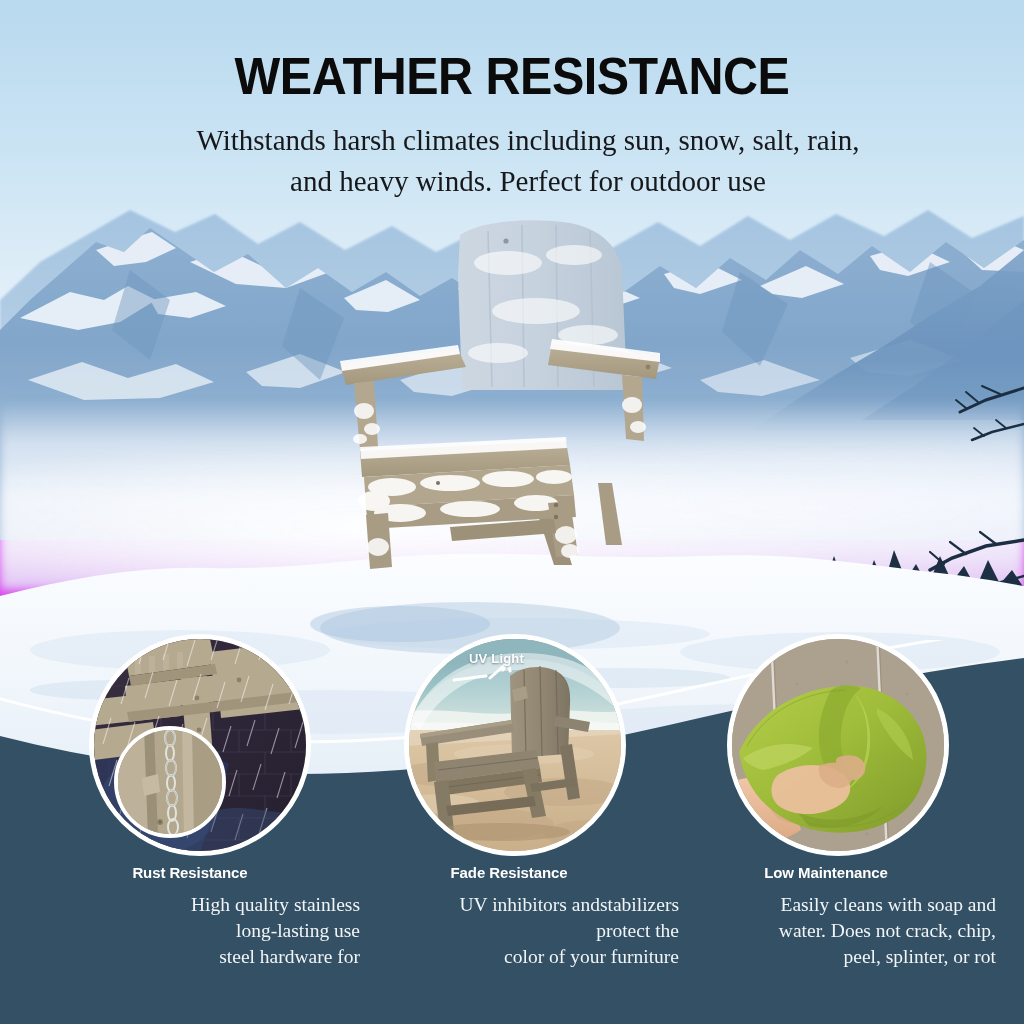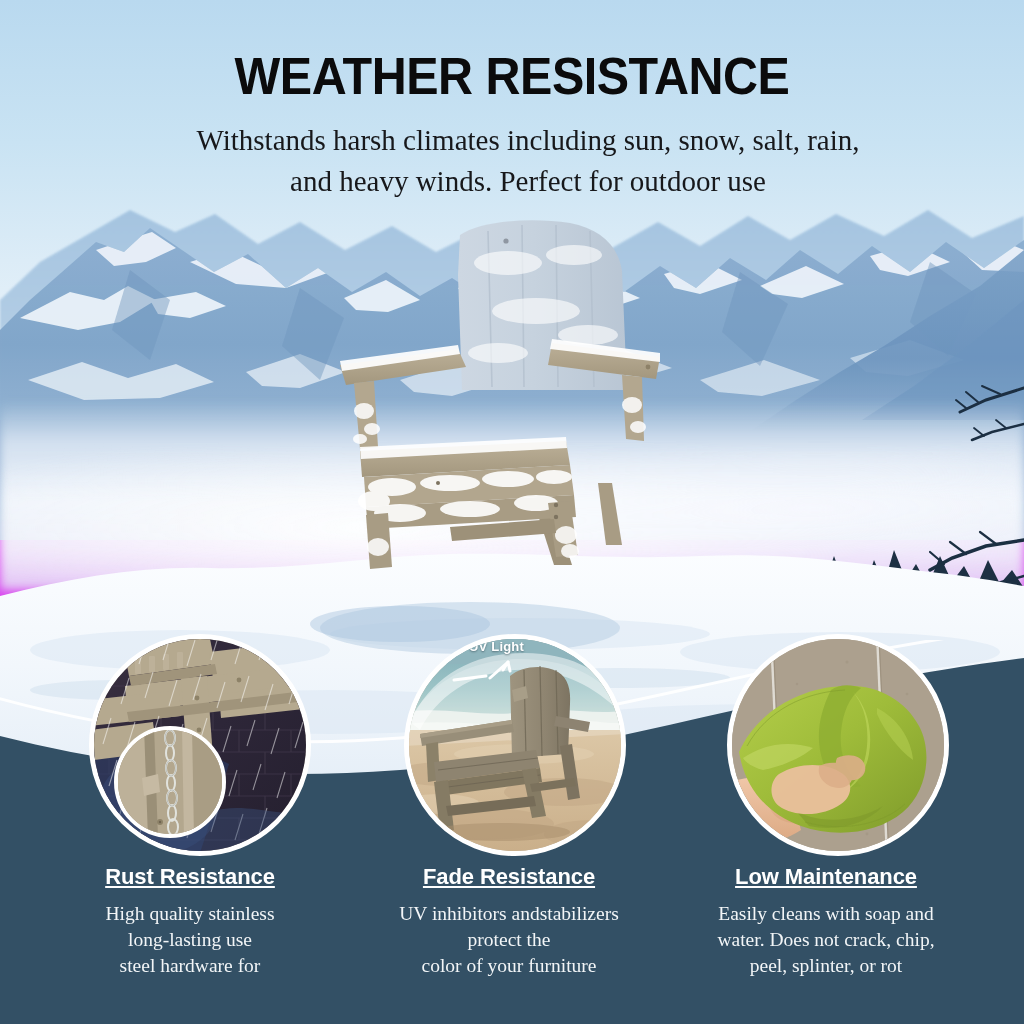--- a/index.html
+++ b/index.html
@@ -109,50 +109,50 @@
     overflow: hidden;
     border: 4px solid #ffffff;
     box-sizing: border-box;
     background: #b5a893;
   }
   .inset-circle .photo { position: absolute; left: -4px; top: -4px; width: 112px; height: 112px; }
 
   
   .uv-label {
     position: absolute;
-    left: 60px; top: 0;
+    left: 60px; top: 12px;
     font-family: "Liberation Sans", sans-serif;
     font-size: 13px;
     font-weight: 700;
     color: #ffffff;
     text-shadow: 0 1px 2px rgba(40,60,70,.55);
     letter-spacing: .2px;
     z-index: 5;
   }
 
   
   .feat { position: absolute; width: 340px; text-align: center; }
   .f1 { left: 20px;  top: 864px; }
   .f2 { left: 339px; top: 864px; }
   .f3 { left: 656px; top: 864px; }
 
   .feat-title {
     font-family: "Liberation Sans", sans-serif;
     font-weight: 700;
-    font-size: 22px;
+    font-size: 15px;
     color: #ffffff;
     letter-spacing: -0.1px;
     margin-bottom: 11px;
-    text-decoration: underline;
   }
   .feat-body {
     font-family: "Liberation Serif", serif;
     font-size: 19.5px;
     color: #f2f5f7;
     line-height: 1.33;
+    text-align: right;
   }
   .feat-body span { display: block; }
 </style>
 </head>
 <body>
 
 <div id="canvas">
 
   <div class="sky"></div>
 

